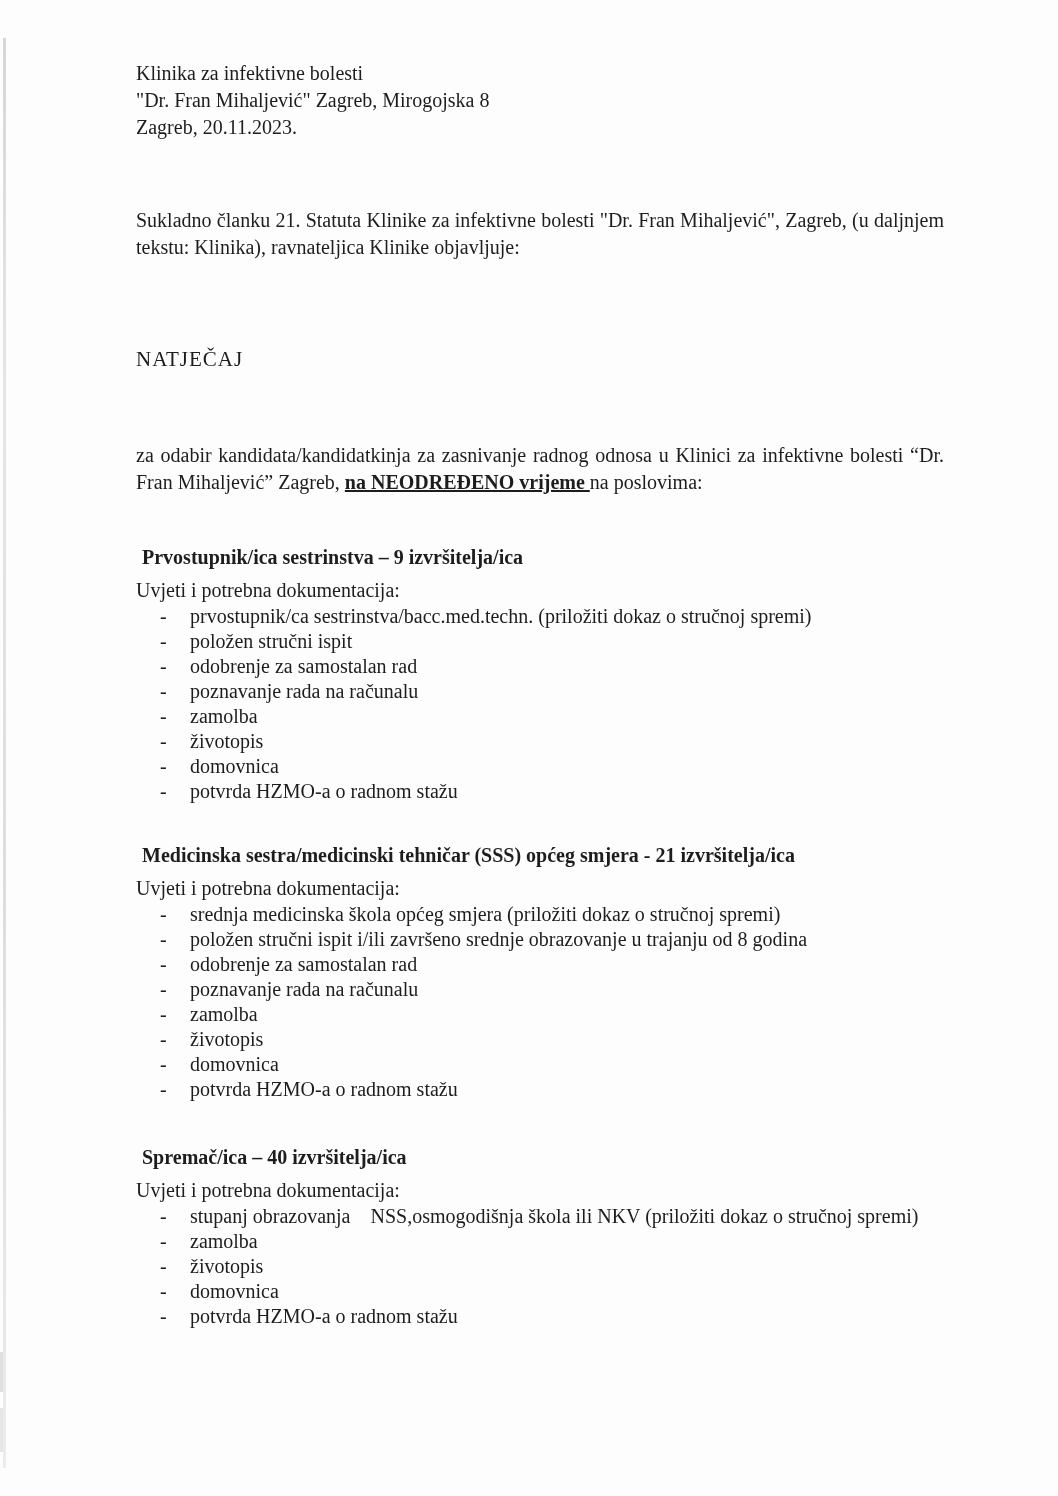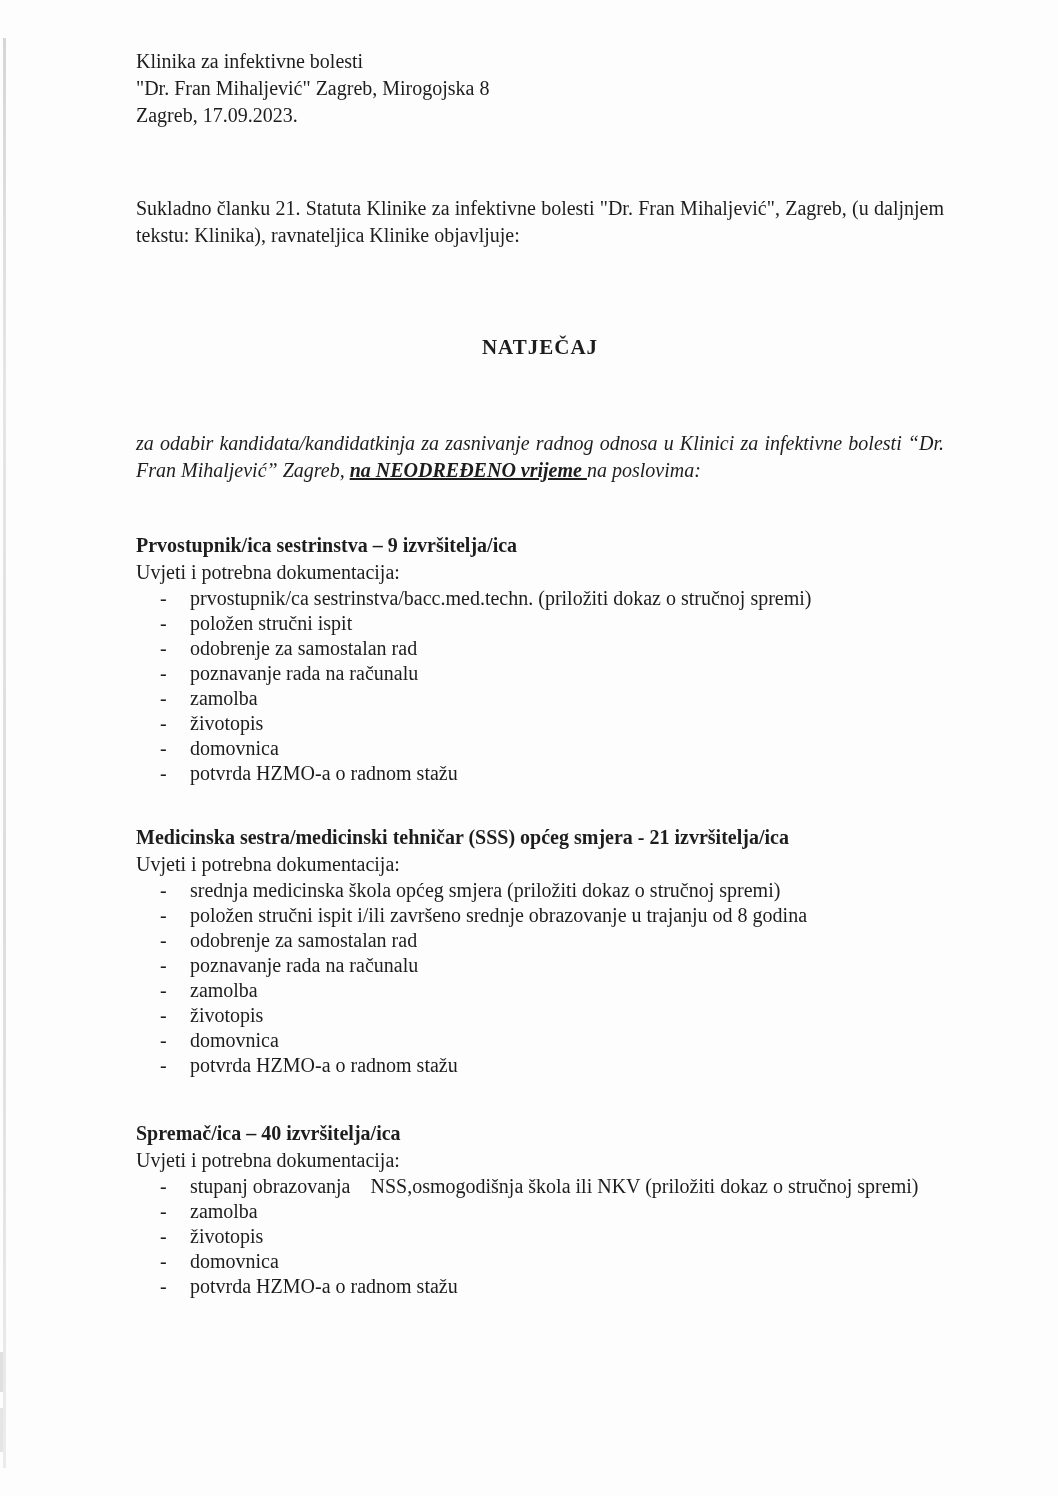--- a/index.html
+++ b/index.html
@@ -12,52 +12,52 @@
     color:#1d1d1d;
   }
   .scan-line{
     position:absolute;left:3px;top:38px;width:3px;height:1430px;
     background:linear-gradient(#c9c9c9,#dedede 25%,#d2d2d2 60%,#e6e6e6);
     opacity:.75;
   }
   .scan-mark-1{position:absolute;left:0;top:1352px;width:3px;height:40px;background:#cdcdcd;opacity:.6;}
   .scan-mark-2{position:absolute;left:0;top:1408px;width:3px;height:44px;background:#d2d2d2;opacity:.55;}
   .content{
-    position:absolute;left:136px;top:48px;width:808px;
+    position:absolute;left:136px;top:60px;width:808px;
     font-size:20px;line-height:27px;
   }
   .letterhead div{white-space:nowrap;}
   .intro{margin:66px 0 0;text-align:justify;}
-  .doc-title{margin:84px 0 0;text-align:center;font-weight:bold;font-size:21px;letter-spacing:1px;line-height:28px;}
-  .announce{margin:69px 0 4px;text-align:justify;font-style:italic;}
+  .doc-title{margin:84px 0 0;font-weight:normal;font-size:21px;letter-spacing:1px;line-height:28px;}
+  .announce{margin:69px 0 4px;text-align:justify;}
   .announce .em{font-weight:bold;text-decoration:underline;}
   .section{margin-top:48px;}
   .section.s2{margin-top:38px;}
   .section.s3{margin-top:42px;}
-  .section-heading{margin:0;font-size:20px;font-weight:bold;line-height:27px;}
+  .section-heading{margin:6px;font-size:20px;font-weight:bold;line-height:27px;}
   .sub{line-height:27px;}
   .reqs{margin:0;padding:0;list-style:none;}
   .reqs li{display:flex;line-height:25px;}
   .dash{flex:0 0 30px;padding-left:24px;}
   .li-text{flex:1;text-align:justify;}
 </style>
 </head>
 <body>
 
 <div class="page">
   <div class="scan-line"></div>
   <div class="scan-mark-1"></div>
   <div class="scan-mark-2"></div>
 
   <div class="content">
 
     <div class="letterhead">
       <div>Klinika za infektivne bolesti</div>
       <div>"Dr. Fran Mihaljević" Zagreb, Mirogojska 8</div>
-      <div>Zagreb, 17.09.2023.</div>
+      <div>Zagreb, 20.11.2023.</div>
     </div>
 
     <p class="intro">Sukladno članku 21. Statuta Klinike za infektivne bolesti "Dr. Fran Mihaljević", Zagreb, (u daljnjem tekstu: Klinika), ravnateljica Klinike objavljuje:</p>
 
     <p class="doc-title">NATJEČAJ</p>
 
     <p class="announce"><span>za odabir kandidata/kandidatkinja za zasnivanje radnog odnosa u Klinici za infektivne bolesti “Dr. Fran Mihaljević” Zagreb, </span><span class="em">na NEODREĐENO vrijeme </span><span>na poslovima:</span></p>
 
     <div class="section s1">
       <h3 class="section-heading">Prvostupnik/ica sestrinstva – 9 izvršitelja/ica</h3>

